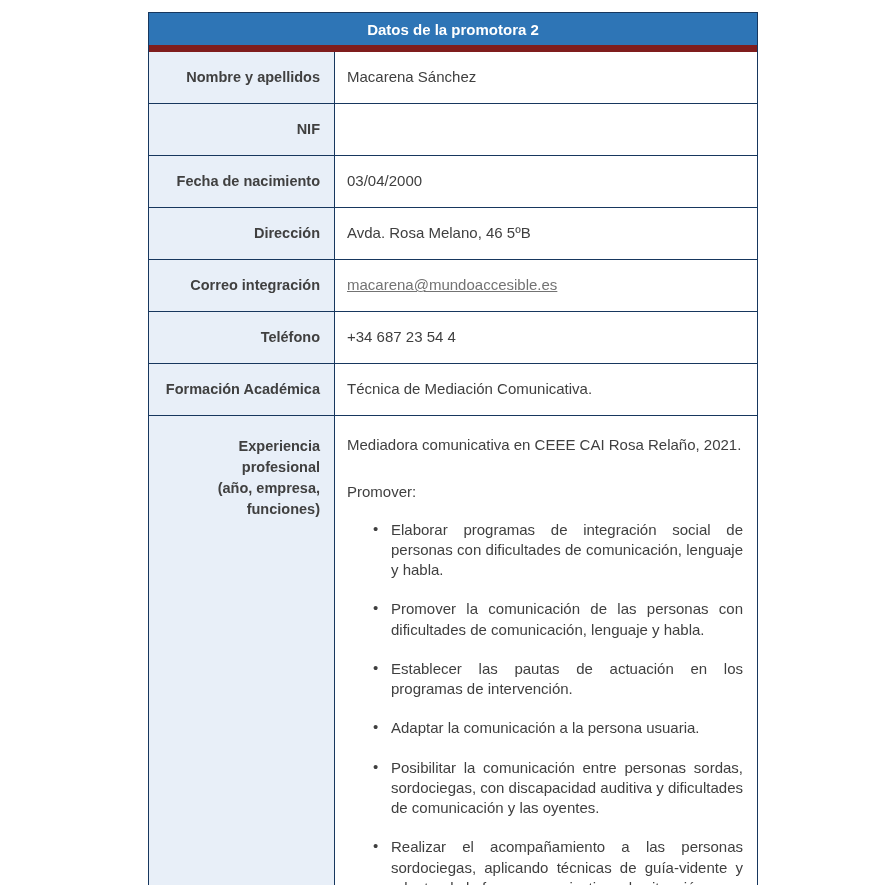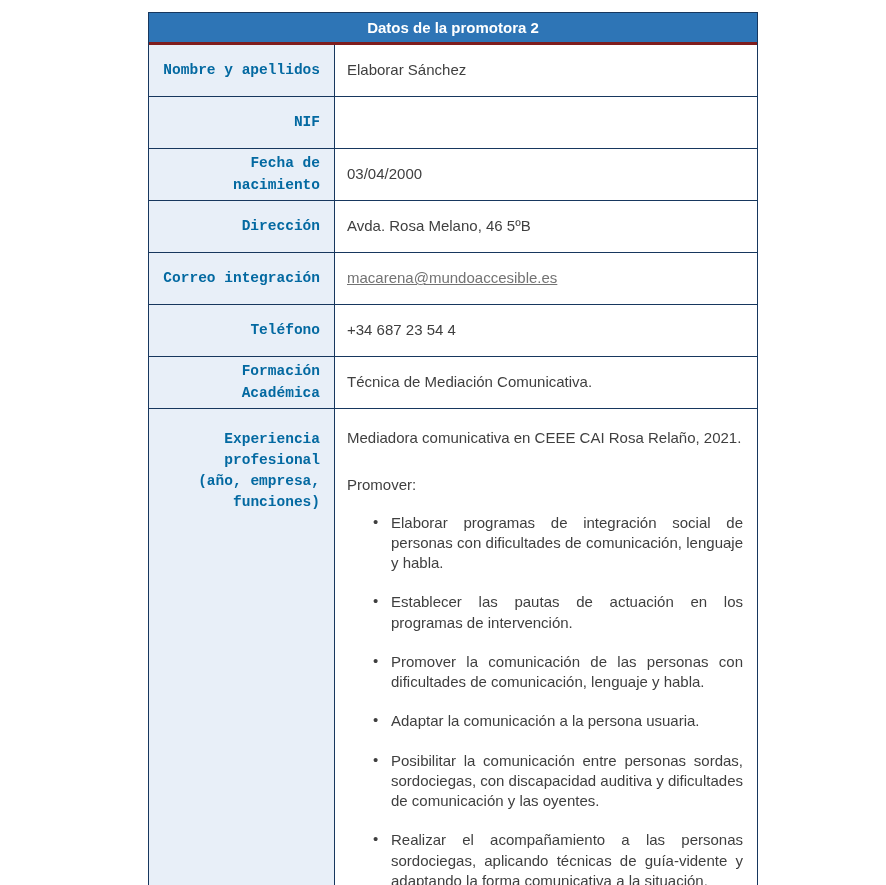--- a/index.html
+++ b/index.html
@@ -11,52 +11,51 @@
     overflow: hidden;
   }
   .doc-table {
     position: absolute;
     left: 148px; top: 12px;
     width: 610px;
     border: 1px solid #17375E;
     background: #ffffff;
   }
   .table-header {
-    height: 32px;
+    height: 39px;
     background: #2E75B6;
     color: #ffffff;
     font-weight: bold;
     font-size: 15px;
     display: flex;
     align-items: center;
     justify-content: center;
-    border-bottom: 3px solid #7f1d1d;
+    border-bottom: 7px solid #7f1d1d;
   }
   .trow {
     display: flex;
     border-bottom: 1px solid #17375E;
   }
   .trow.simple { height: 52px; }
   .trow:last-child { border-bottom: none; }
   .label-cell {
     width: 186px;
     flex: 0 0 186px;
     background: #E8EFF8;
     border-right: 1px solid #17375E;
-    color: #0369a1;
+    color: #404040;
     font-weight: bold;
     font-size: 14.5px;
     display: flex;
     flex-direction: column;
     justify-content: center;
     align-items: flex-end;
     text-align: right;
     padding: 8px 14px 8px 8px;
     line-height: 1.45;
-    font-family: Liberation Mono, monospace;
   }
   .value-cell {
     flex: 1 1 auto;
     background: #ffffff;
     color: #3F3F3F;
     font-size: 15px;
     display: flex;
     align-items: center;
     padding: 8px 14px 8px 12px;
     line-height: 1.35;
@@ -102,21 +101,21 @@
 </head>
 <body>
 
 <div class="doc-table">
 
   <div class="table-header">Datos de la promotora 2</div>
 
   <div class="trow simple">
     <div class="label-cell">Nombre y apellidos</div>
     <div class="value-cell">
-        <span>Elaborar Sánchez</span>
+        <span>Macarena Sánchez</span>
       </div>
   </div>
 
   <div class="trow simple">
     <div class="label-cell">NIF</div>
   </div>
 
   <div class="trow simple">
     <div class="label-cell">Fecha de nacimiento</div>
     <div class="value-cell">
@@ -156,22 +155,22 @@
     <div class="label-cell">
       <span>Experiencia profesional</span>
       <span>(año, empresa,</span>
       <span>funciones)</span>
     </div>
     <div class="value-cell">
       <p class="exp-intro">Mediadora comunicativa en CEEE CAI Rosa Relaño, 2021.</p>
       <p class="exp-subtitle">Promover:</p>
       <ul class="exp-bullets">
         <li>Elaborar programas de integración social de personas con dificultades de comunicación, lenguaje y habla.</li>
+        <li>Promover la comunicación de las personas con dificultades de comunicación, lenguaje y habla.</li>
         <li>Establecer las pautas de actuación en los programas de intervención.</li>
-        <li>Promover la comunicación de las personas con dificultades de comunicación, lenguaje y habla.</li>
         <li>Adaptar la comunicación a la persona usuaria.</li>
         <li>Posibilitar la comunicación entre personas sordas, sordociegas, con discapacidad auditiva y dificultades de comunicación y las oyentes.</li>
         <li>Realizar el acompañamiento a las personas sordociegas, aplicando técnicas de guía-vidente y adaptando la forma comunicativa a la situación.</li>
       </ul>
     </div>
   </div>
 
 </div>
 
 </body></html>

